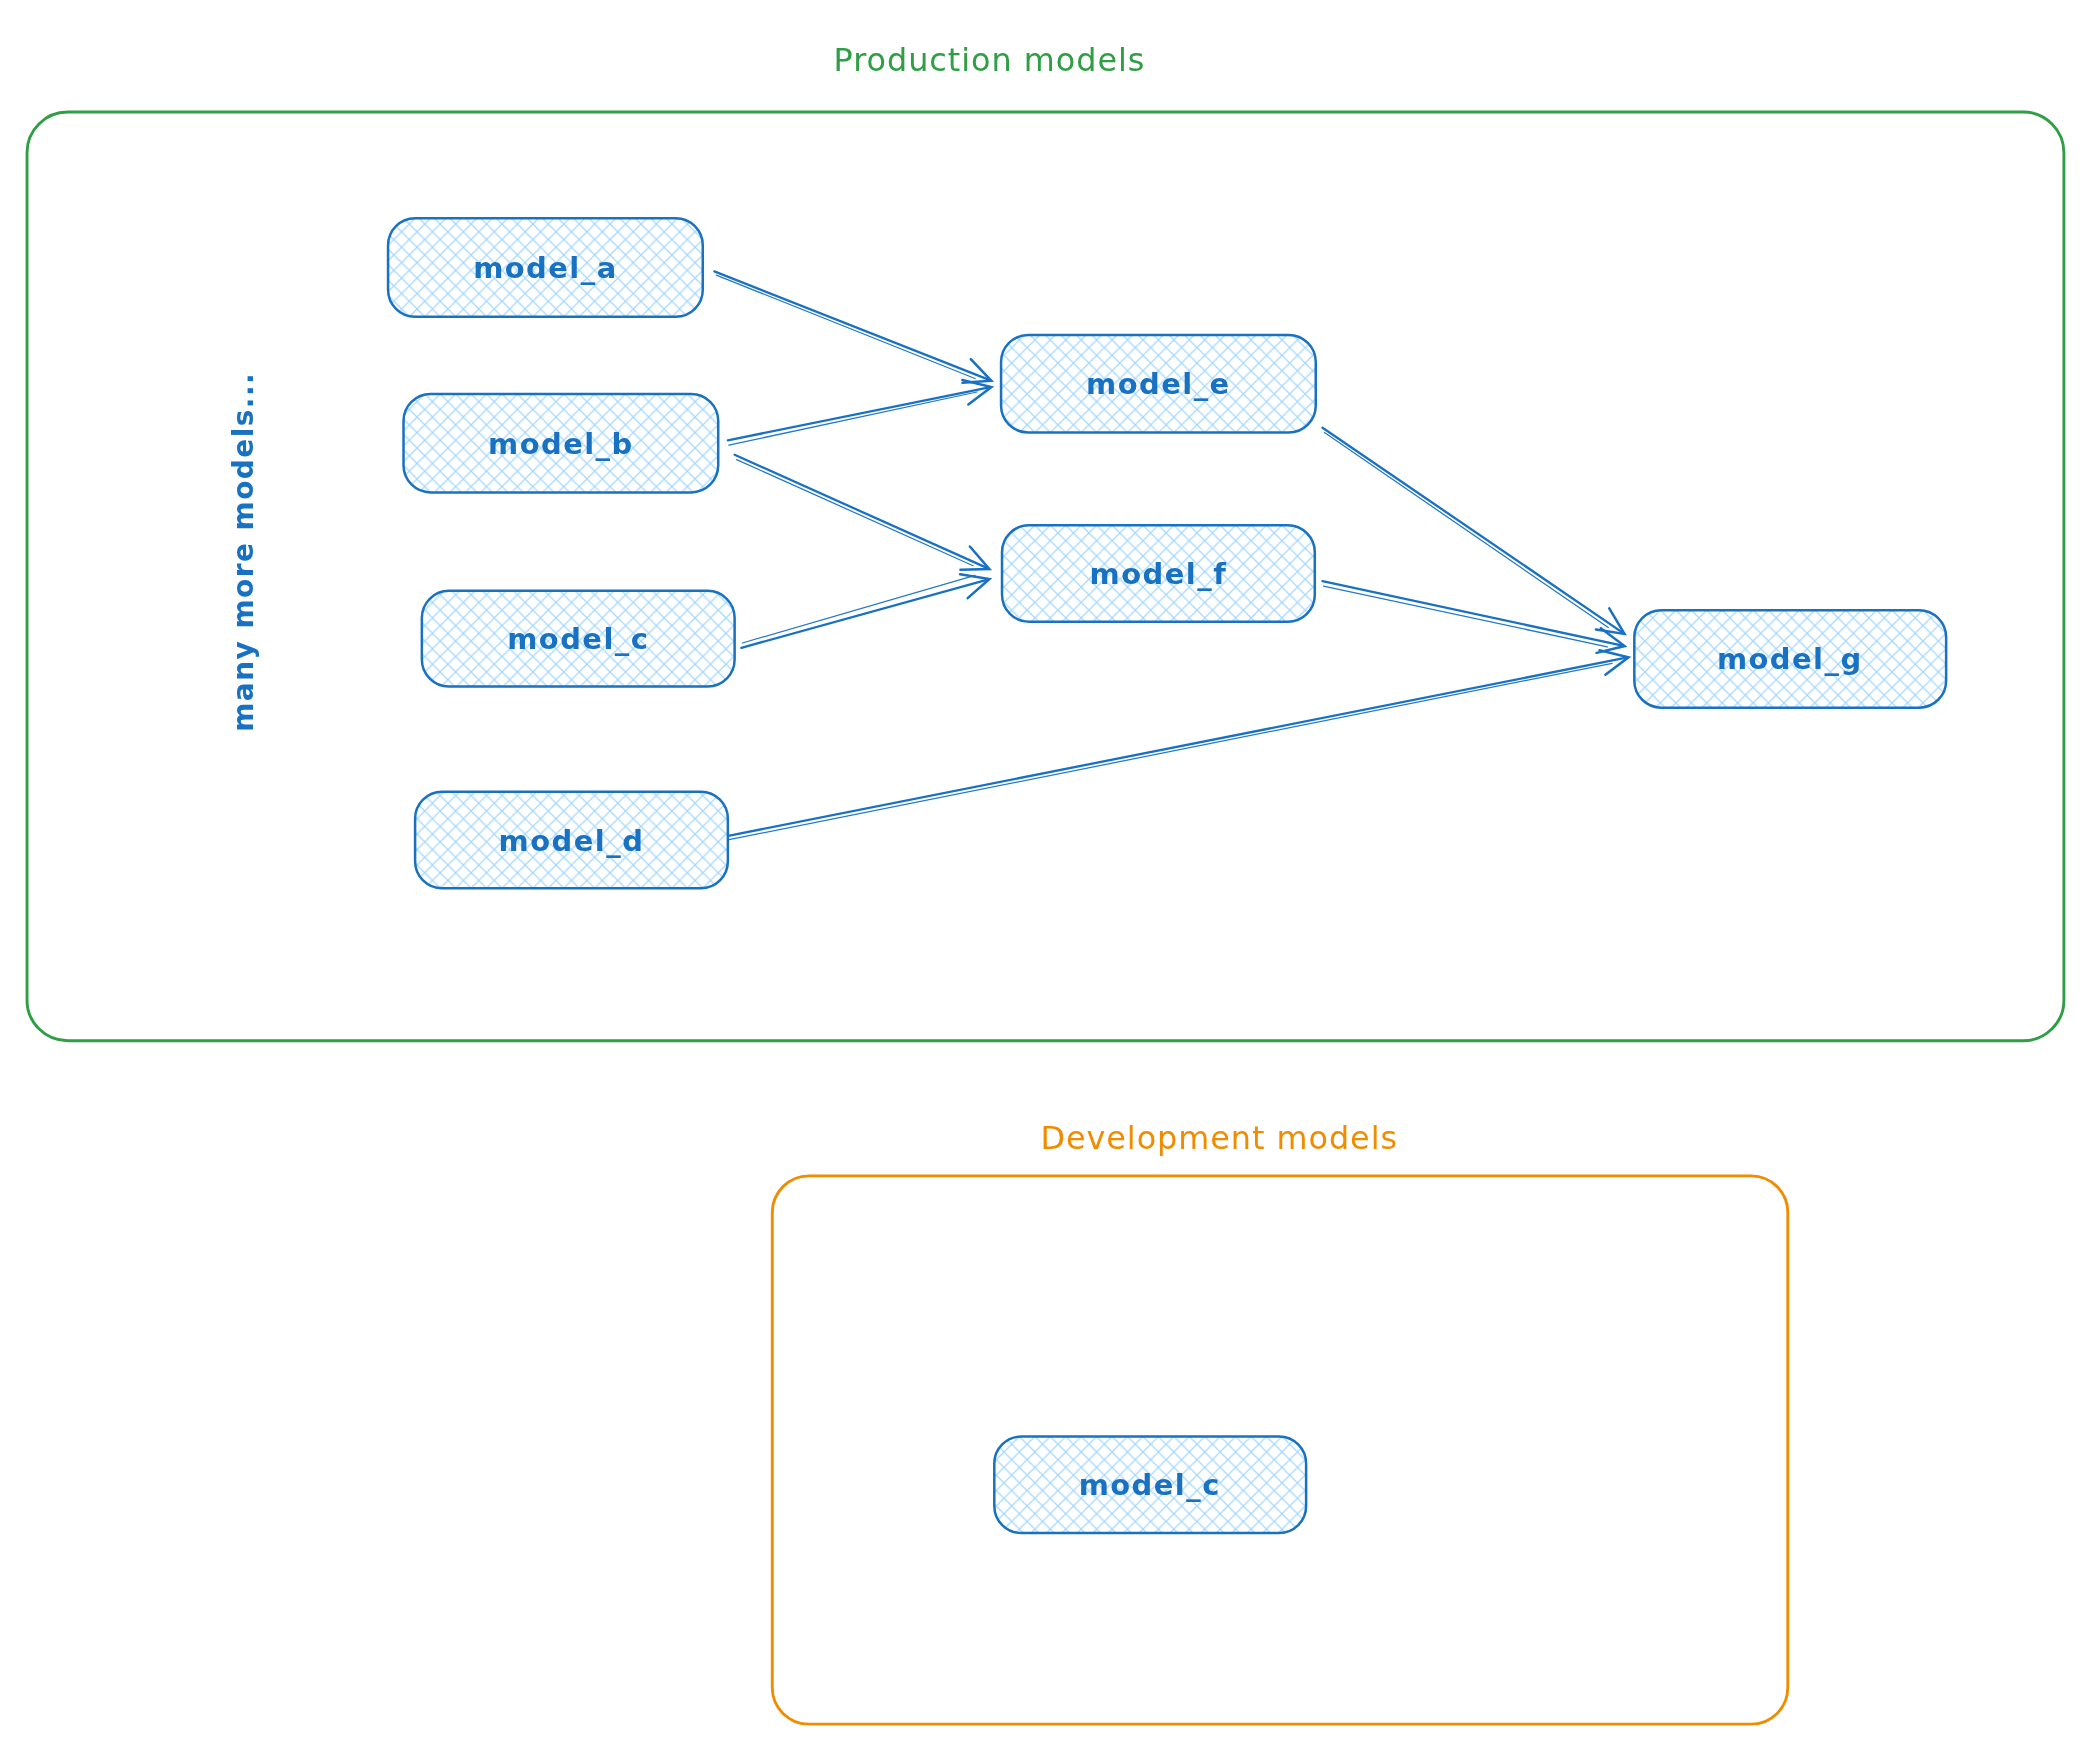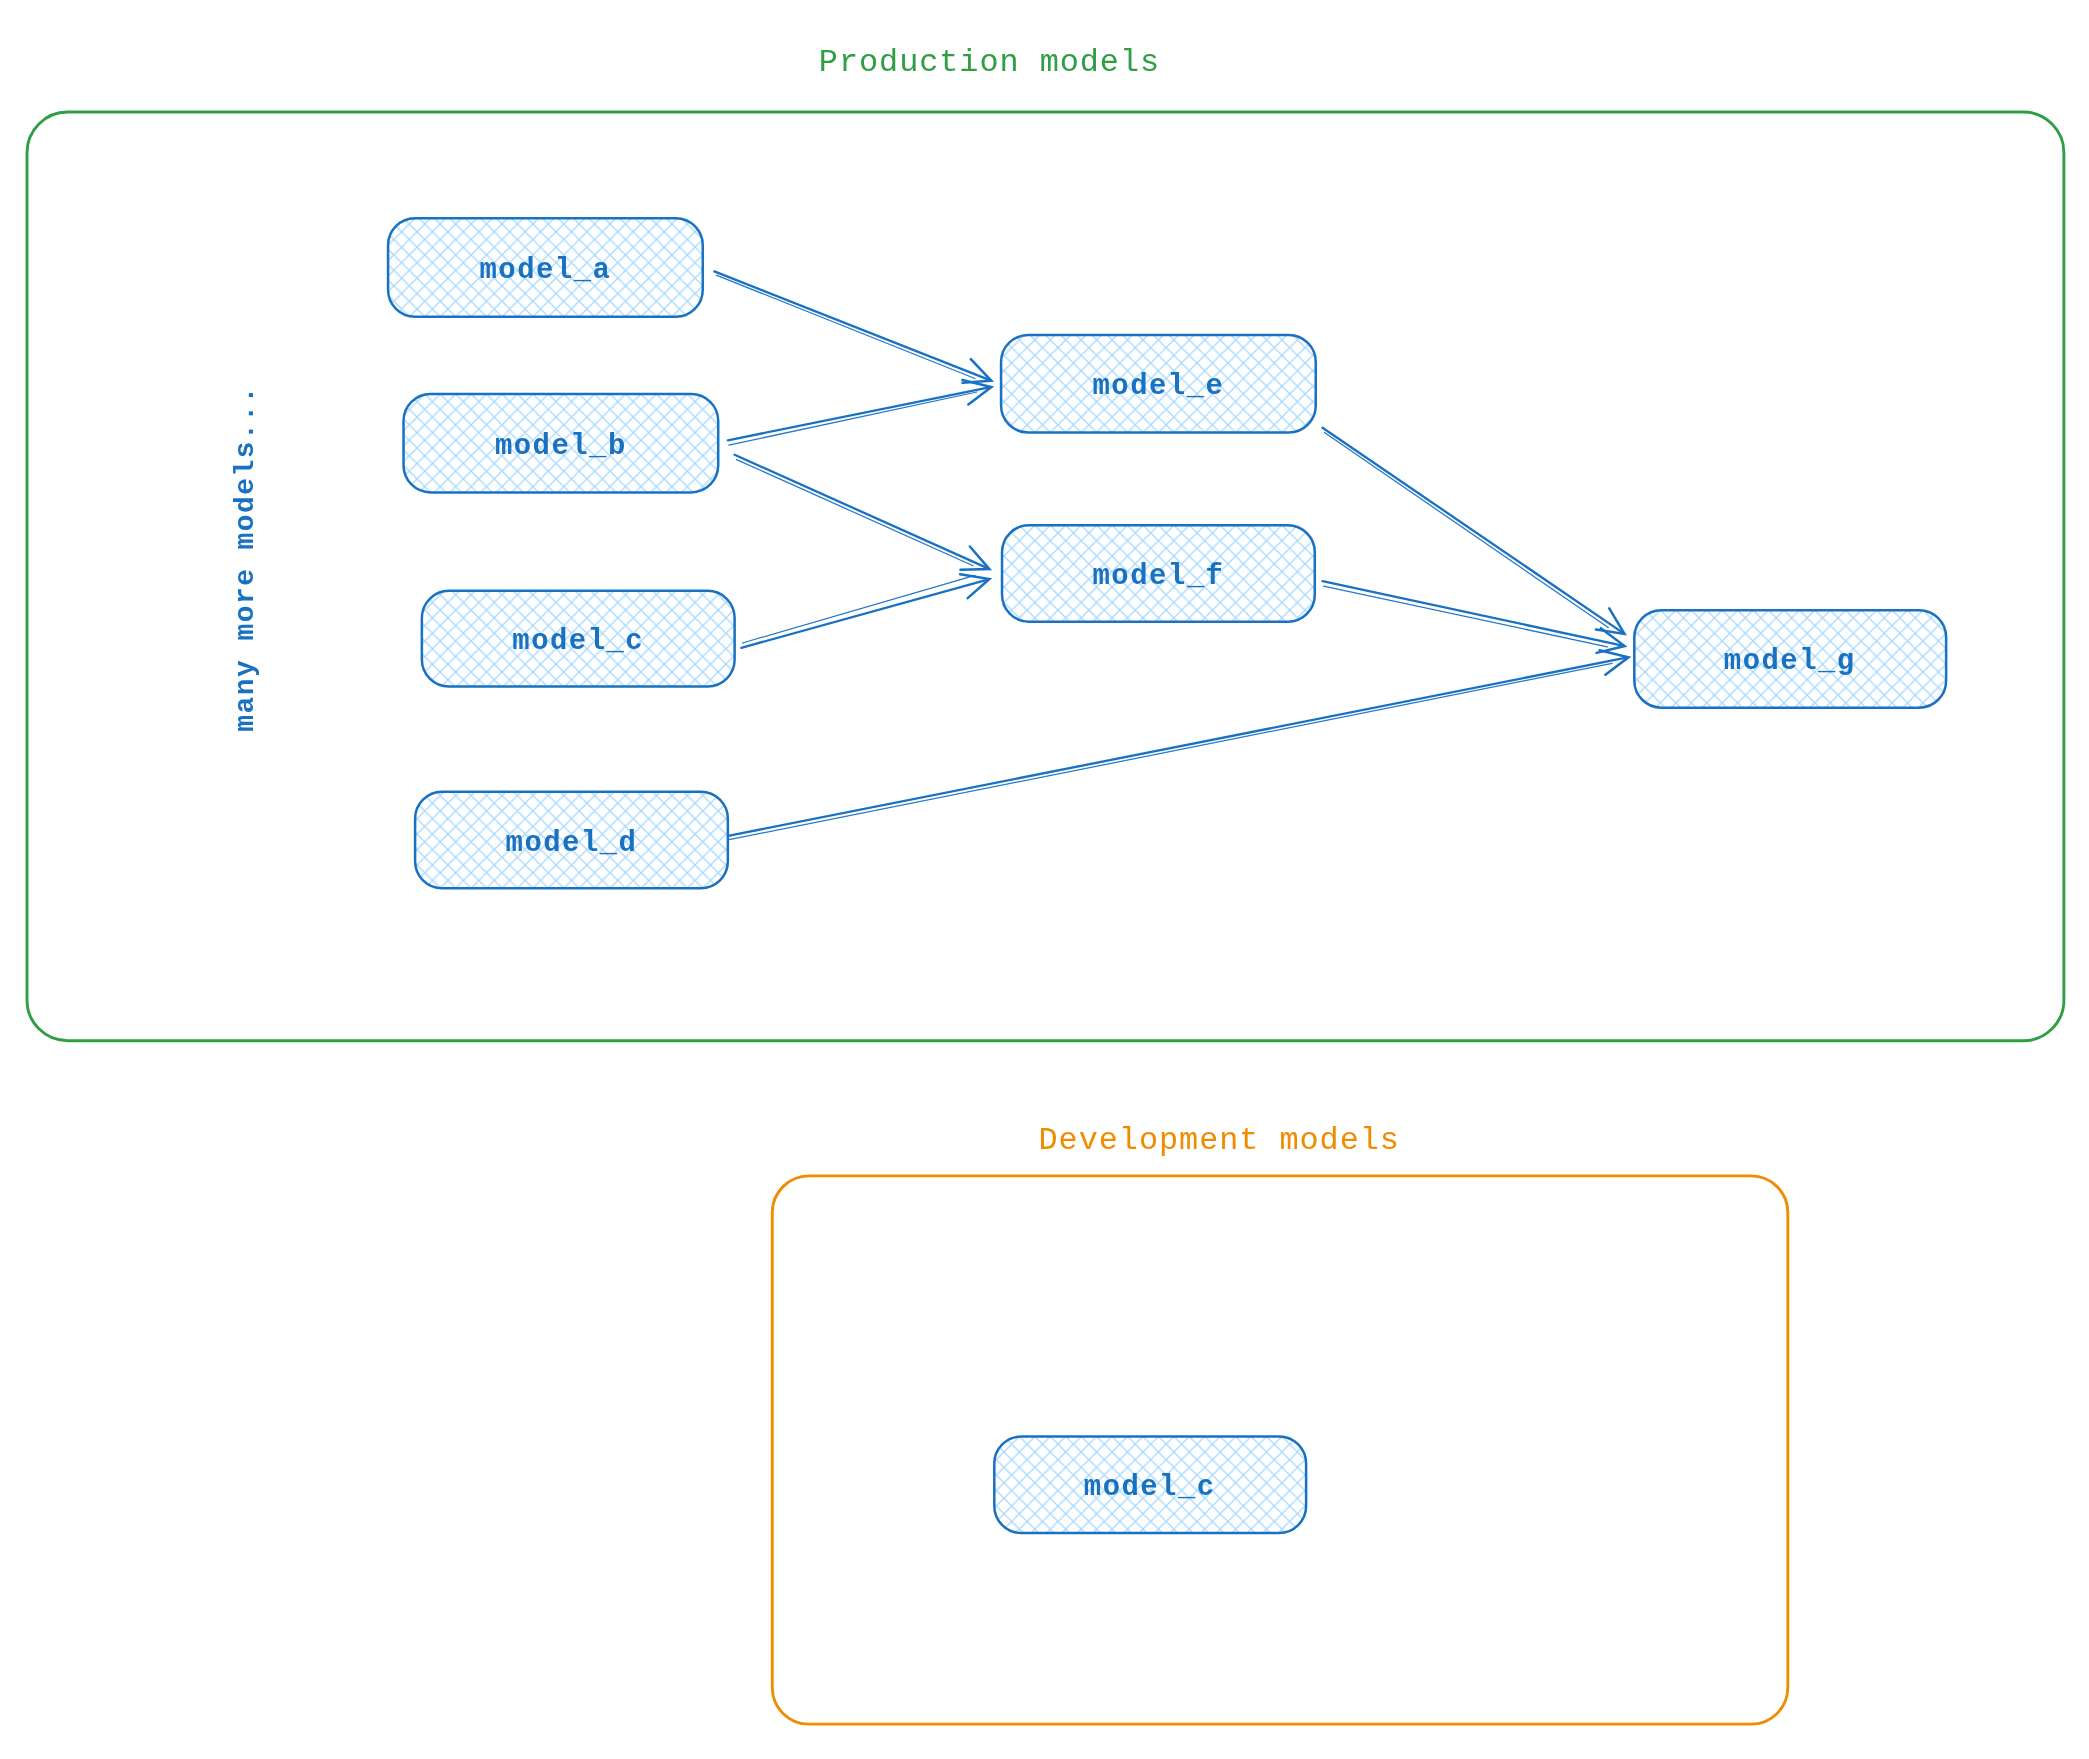--- a/index.html
+++ b/index.html
@@ -7,21 +7,20 @@
     padding: 0;
     background: #ffffff;
     font-family: "DejaVu Sans", sans-serif;
   }
   .canvas {
     position: relative;
     width: 2089px;
     height: 1759px;
     background: #ffffff;
     overflow: hidden;
-    font-family: Liberation Mono, monospace;
   }
   svg { display: block; }
   .frame {
     fill: none;
     stroke-width: 3;
   }
   .frame-title {
     font-size: 33px;
     letter-spacing: 1px;
     text-anchor: middle;

